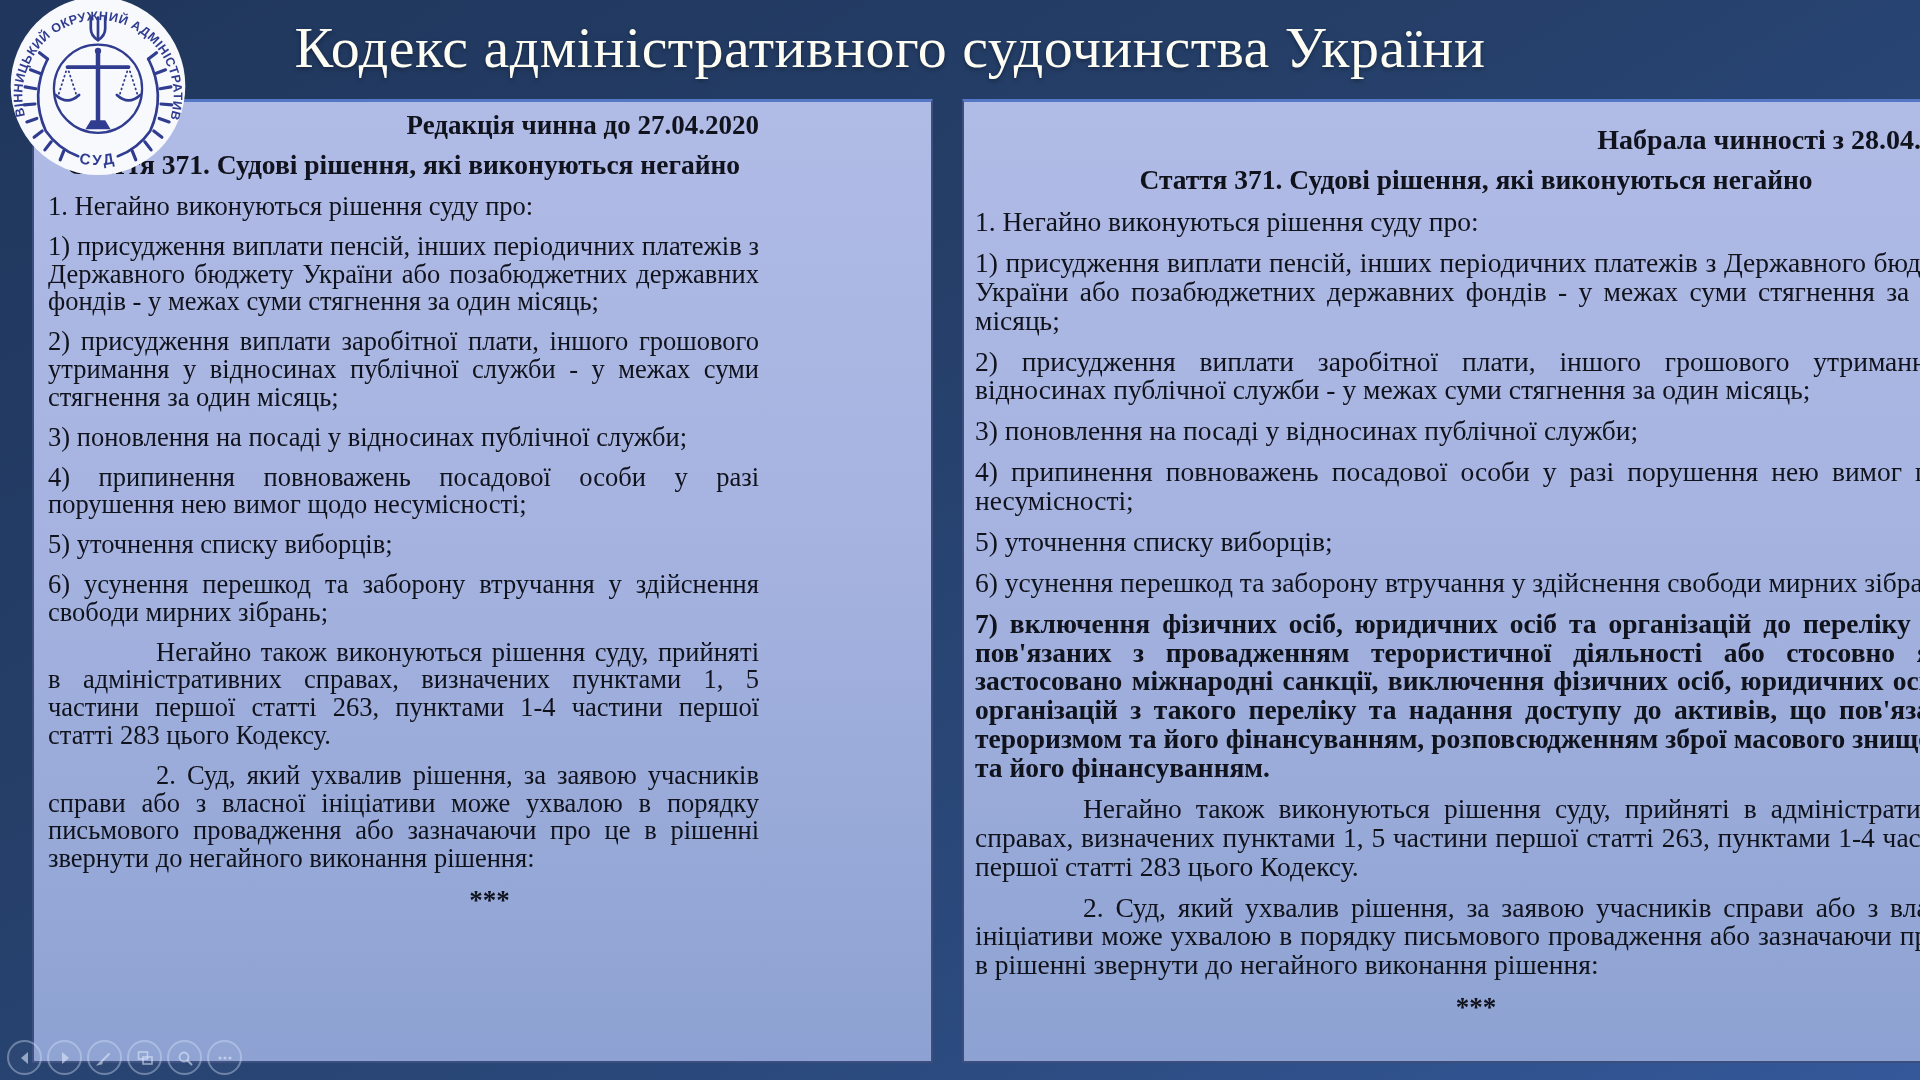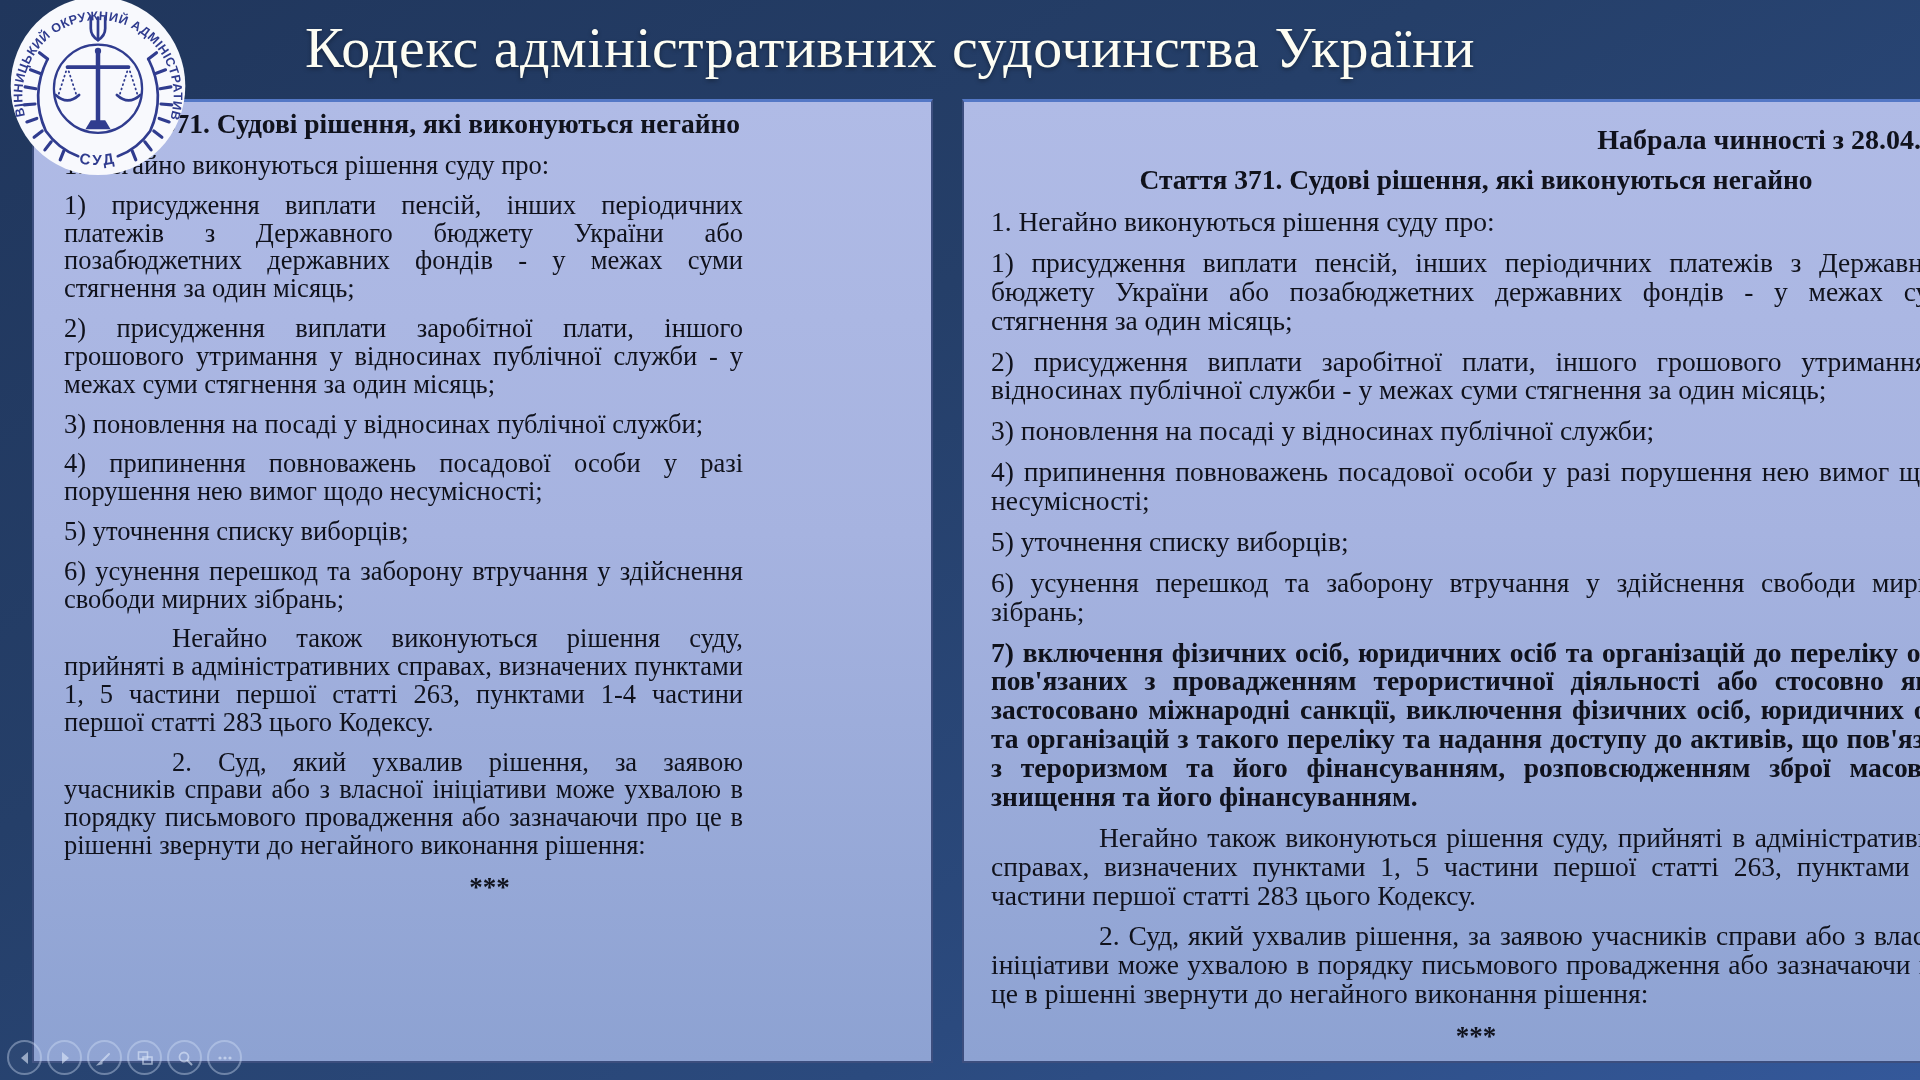--- a/index.html
+++ b/index.html
@@ -21,21 +21,21 @@
   .panel {
     position:absolute; top:99px; height:964px; box-sizing:border-box;
     background:linear-gradient(180deg,#b0bbe6 0%, #a6b3e0 45%, #8da2d2 100%);
     border:2px solid #3c4e7e; border-top:3px solid #5478c6;
     color:#10121c; overflow:hidden;
   }
   .panel.left  { left:32px;  width:901px; padding:6px 172px 0 14px; }
   .panel.right { left:962px; width:1033px; padding:20px 16px 0 11px; }
   .edition  { font-weight:bold; text-align:right;  font-size:27px; margin:2px 0 8px; }
   .art-title{ font-weight:bold; text-align:center; font-size:27.5px; margin:0 0 12px; }
-  .para { font-size:26.5px; line-height:1.05; text-align:justify; margin:0 16px 12px; }
+  .para { font-size:26.5px; line-height:1.05; text-align:justify; margin:0 0 12px; }
   .panel.right .para { font-size:27.5px; }
   .panel.right .edition { font-size:28px; }
   .para.bold { font-weight:bold; }
   .para.indent { text-indent:108px; }
   .stars { text-align:center; font-weight:bold; font-size:27px; margin-top:4px; }
   .panel.left .stars { margin-right:-172px; }
   
   .toolbar { position:absolute; left:7px; bottom:5px; display:flex; gap:5px; z-index:7; }
   .tool {
     width:35px; height:35px; border-radius:50%;
@@ -45,21 +45,21 @@
     box-sizing:border-box; cursor:pointer; background:rgba(255,255,255,0.03);
   }
   .tool svg { display:block; }
 </style>
 </head>
 <body>
 
 <div class="slide">
 
   <div class="titlebar">
-    <h1>Кодекс адміністративних судочинства України</h1>
+    <h1>Кодекс адміністративного судочинства України</h1>
   </div>
 
   <div class="logo">
     <svg viewBox="0 0 200 200" width="180" height="180">
       <ellipse cx="100" cy="100" rx="97" ry="99" fill="#f8f9fd"></ellipse>
       <defs>
         <path id="arcTop" d="M 19,133 A 84,84 0 1 1 181,133" fill="none"></path>
         <path id="arcBot" d="M 64,180 A 84,84 0 0 0 136,180" fill="none"></path>
       </defs>
       <text font-size="14" font-weight="bold" fill="#303c8f" letter-spacing="0.5" font-family="'Liberation Sans',sans-serif">
@@ -93,20 +93,21 @@
       <g stroke="#303c8f" stroke-width="3.5" fill="none" stroke-linecap="round">
         <path d="M44,70 Q24,110 42,150 Q56,170 78,178" stroke-width="3"></path>
         <path d="M44,70 l-9,-7 M36,86 l-11,-4 M31,103 l-12,-2 M30,120 l-12,1 M32,136 l-11,4 M38,150 l-9,7 M48,162 l-7,9 M62,172 l-4,10"></path>
         <path d="M156,70 Q176,110 158,150 Q144,170 122,178" stroke-width="3"></path>
         <path d="M156,70 l9,-7 M164,86 l11,-4 M169,103 l12,-2 M170,120 l12,1 M168,136 l11,4 M162,150 l9,7 M152,162 l7,9 M138,172 l4,10"></path>
       </g>
     </svg>
   </div>
 
   <section class="panel left">
+    <div class="edition">Редакція чинна до 27.04.2020</div>
     <div class="art-title">Стаття 371. Судові рішення, які виконуються негайно</div>
     <div class="paras">
         <div class="para normal">1. Негайно виконуються рішення суду про:</div>
         <div class="para normal">1) присудження виплати пенсій, інших періодичних платежів з Державного бюджету України або позабюджетних державних фондів - у межах суми стягнення за один місяць;</div>
         <div class="para normal">2) присудження виплати заробітної плати, іншого грошового утримання у відносинах публічної служби - у межах суми стягнення за один місяць;</div>
         <div class="para normal">3) поновлення на посаді у відносинах публічної служби;</div>
         <div class="para normal">4) припинення повноважень посадової особи у разі порушення нею вимог щодо несумісності;</div>
         <div class="para normal">5) уточнення списку виборців;</div>
         <div class="para normal">6) усунення перешкод та заборону втручання у здійснення свободи мирних зібрань;</div>
         <div class="para indent">Негайно також виконуються рішення суду, прийняті в адміністративних справах, визначених пунктами 1, 5 частини першої статті 263, пунктами 1-4 частини першої статті 283 цього Кодексу.</div>

